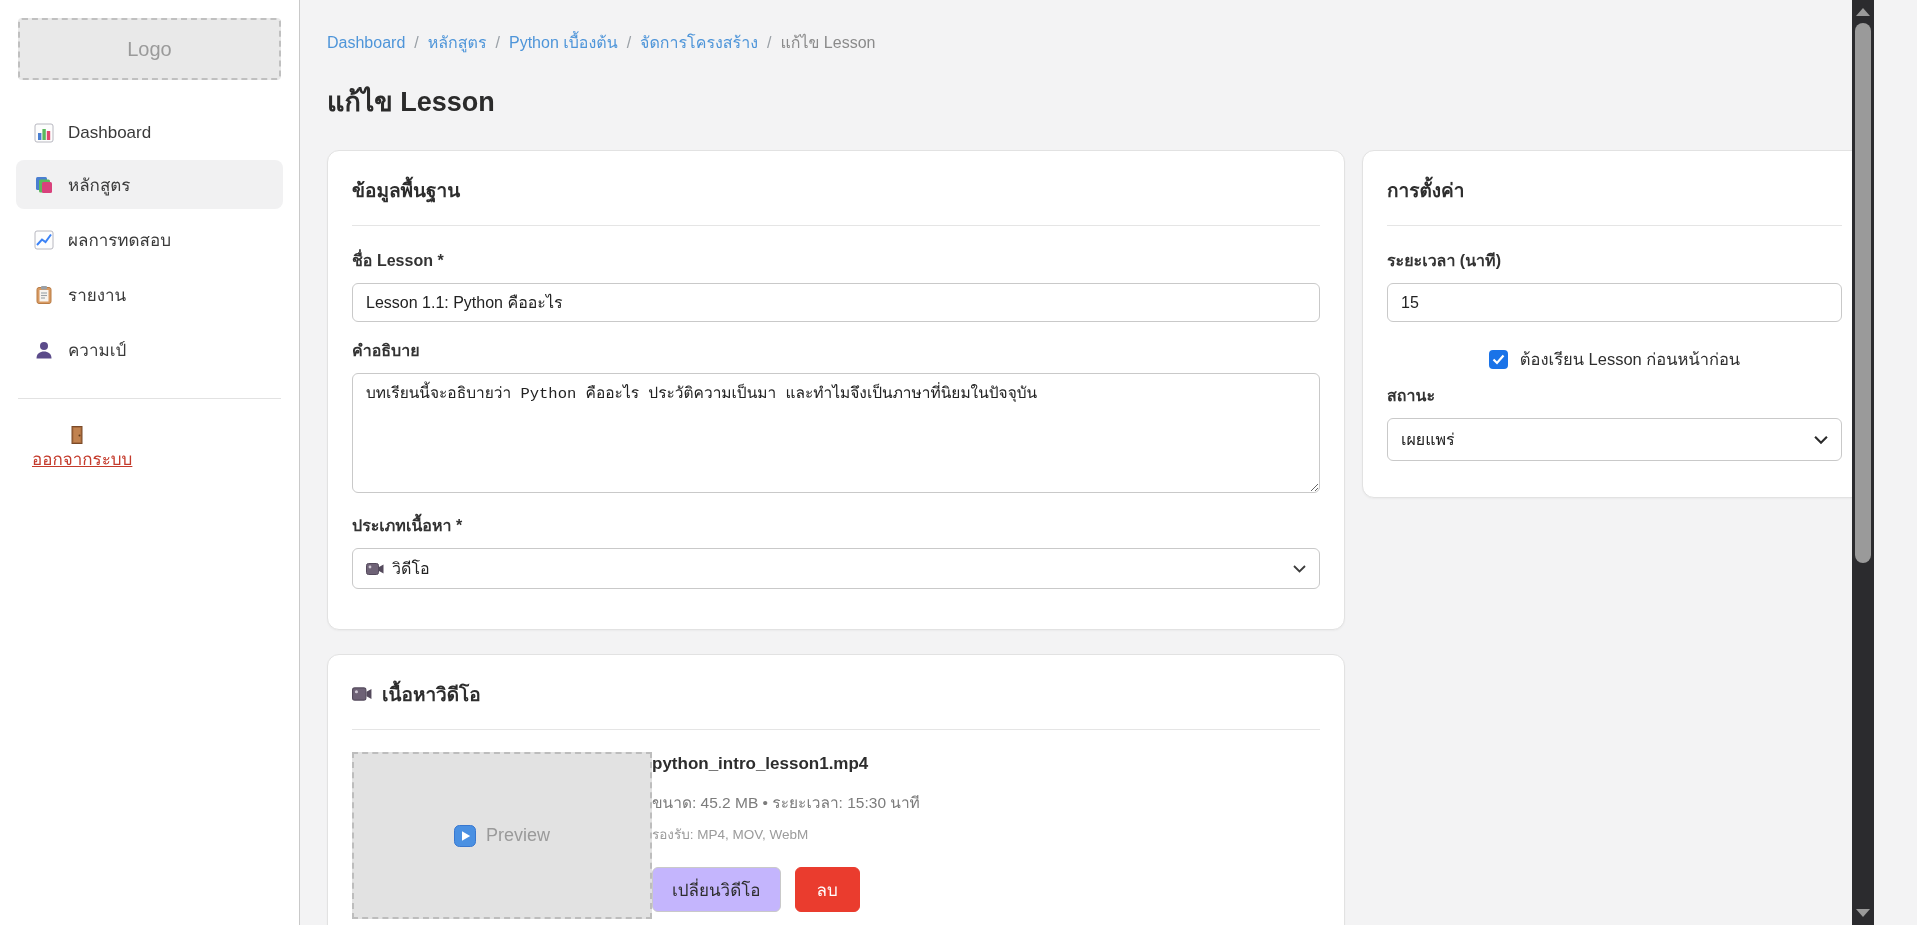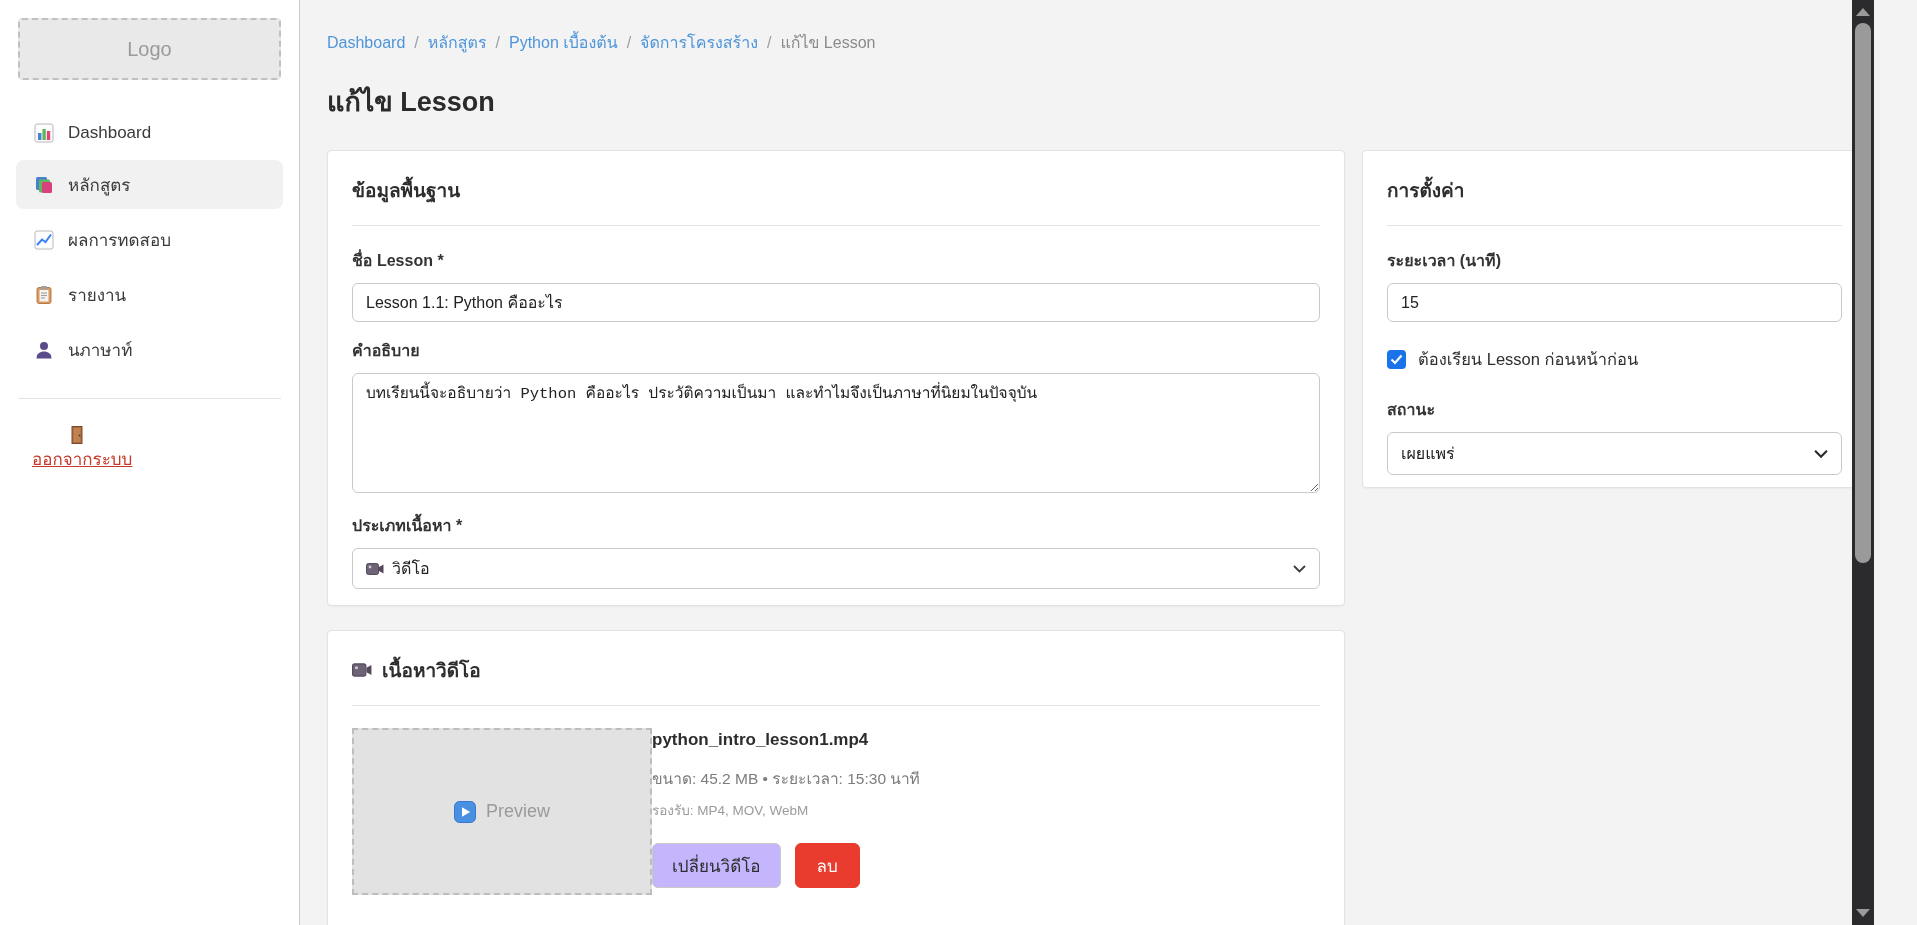--- a/index.html
+++ b/index.html
@@ -26,22 +26,22 @@
   .breadcrumb { font-size:16px; color:#9aa0a6; display:flex; align-items:center; flex-wrap:nowrap; }
   .breadcrumb a { color:#4e95d9; text-decoration:none; cursor:pointer; }
   .breadcrumb .sep { margin:0 9px; color:#9aa0a6; }
   .breadcrumb .current { color:#8b8b8b; }
   .page-title { font-size:27px; font-weight:bold; color:#2b2b2b; margin-top:25px; }
 
   .content { display:flex; margin-top:27px; align-items:flex-start; }
   .left-col { width:1018px; min-width:1018px; }
   .right-col { width:505px; min-width:505px; margin-left:17px; }
 
-  .card { background:#fff; border:1px solid #e2e2e2; border-radius:4px; box-shadow:0 1px 2px rgba(0,0,0,.04);
-          padding:24px 24px 12px 24px; }
+  .card { background:#fff; border:1px solid #e2e2e2; border-radius:12px; box-shadow:0 1px 2px rgba(0,0,0,.04);
+          padding:24px 24px 36px 24px; }
   .card + .card { margin-top:24px; }
   .card h2 { font-size:19px; font-weight:bold; color:#2d2d2d; display:flex; align-items:center; }
   .card h2 .h-icon { margin-right:10px; display:inline-flex; }
   .card-divider { border-top:1px solid #e5e5e5; margin:20px 0 22px 0; }
 
   .form-group { margin-bottom:16px; }
   .form-group:last-child { margin-bottom:4px; }
   .field-label { display:block; font-size:16px; font-weight:600; color:#333; margin-bottom:10px; }
   .text-input { width:100%; height:39px; border:1px solid #c9c9c9; border-radius:6px; padding:0 13px;
                 font-size:16px; color:#222; font-family:"Liberation Sans","DejaVu Sans",sans-serif; background:#fff; }
@@ -62,21 +62,21 @@
   .filename { font-size:17px; font-weight:bold; color:#2d2d2d; }
   .meta { font-size:15.5px; color:#7c7c7c; margin-top:16px; }
   .formats { font-size:13.5px; color:#9b9b9b; margin-top:8px; }
   .btn-row { margin-top:22px; display:flex; }
   .btn { font-size:17px; border-radius:6px; height:45px; display:inline-flex; align-items:center; justify-content:center;
          cursor:pointer; font-family:inherit; }
   .btn-outline { background:#c4b5fd; border:1px solid #c9c9c9; color:#2d2d2d; padding:0 19px; }
   .btn-danger { background:#ea3c2e; border:1px solid #ea3c2e; color:#fff; padding:0 21px; margin-left:14px; }
 
   
-  .checkbox-row { display:flex; align-items:center; margin:24px 0 25px 0; cursor:pointer; }
+  .checkbox-row { display:flex; align-items:center; margin:24px 0 11px 0; cursor:pointer;justify-content:center; }
   .checkbox { width:19px; height:19px; border-radius:4px; background:#1a73e8; display:inline-flex;
               align-items:center; justify-content:center; margin-right:12px; }
   .checkbox-label { font-size:16.5px; color:#2e2e2e; }
 
   
   .scrollbar { position:absolute; right:0; top:0; width:22px; height:925px; background:#2b2b2e; }
   .sb-arrow { position:absolute; left:50%; transform:translateX(-50%); width:0; height:0; }
   .sb-up { top:8px; border-left:7px solid transparent; border-right:7px solid transparent; border-bottom:8px solid #9a9a9a; }
   .sb-down { bottom:8px; border-left:7px solid transparent; border-right:7px solid transparent; border-top:8px solid #9a9a9a; }
   .sb-thumb { position:absolute; left:3px; top:23px; width:16px; height:540px; background:#9a9a9a; border-radius:8px; }
@@ -135,21 +135,21 @@
         </span>
         <span>รายงาน</span>
       </div>
       <div class="nav-item">
         <span class="nav-icon">
           <svg width="20" height="20" viewBox="0 0 20 20">
               <circle cx="10" cy="6" r="4" fill="#5b4b8a"></circle>
               <path d="M2.5 18.5 C2.5 13.5 6 11.5 10 11.5 C14 11.5 17.5 13.5 17.5 18.5 Z" fill="#5b4b8a"></path>
             </svg>
         </span>
-        <span>นภาษาท์</span>
+        <span>ความเป์</span>
       </div>
     </nav>
 
     <div class="side-divider"></div>
 
     <a class="logout">
       <span class="nav-icon">
         <svg width="18" height="20" viewBox="0 0 18 20">
             <rect x="4" y="1.5" width="10" height="17" fill="#a86a3d" stroke="#7a4a28"></rect>
             <rect x="5.5" y="3" width="7" height="14" fill="#c1824f"></rect>

